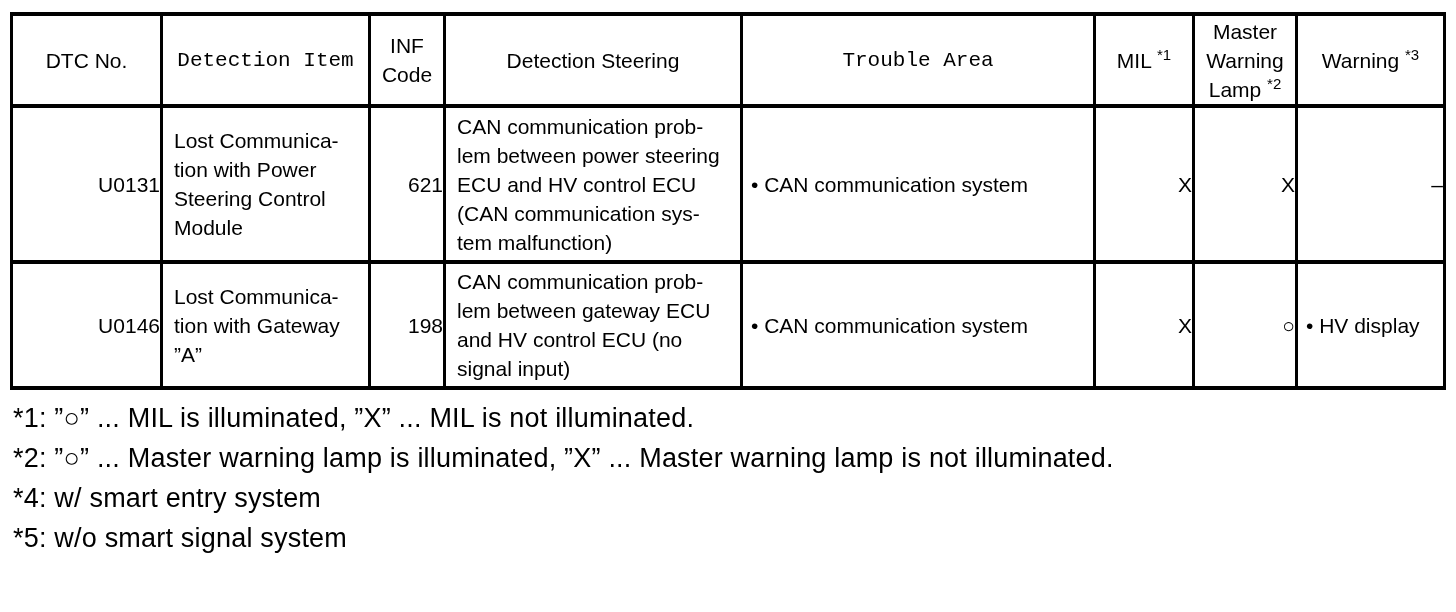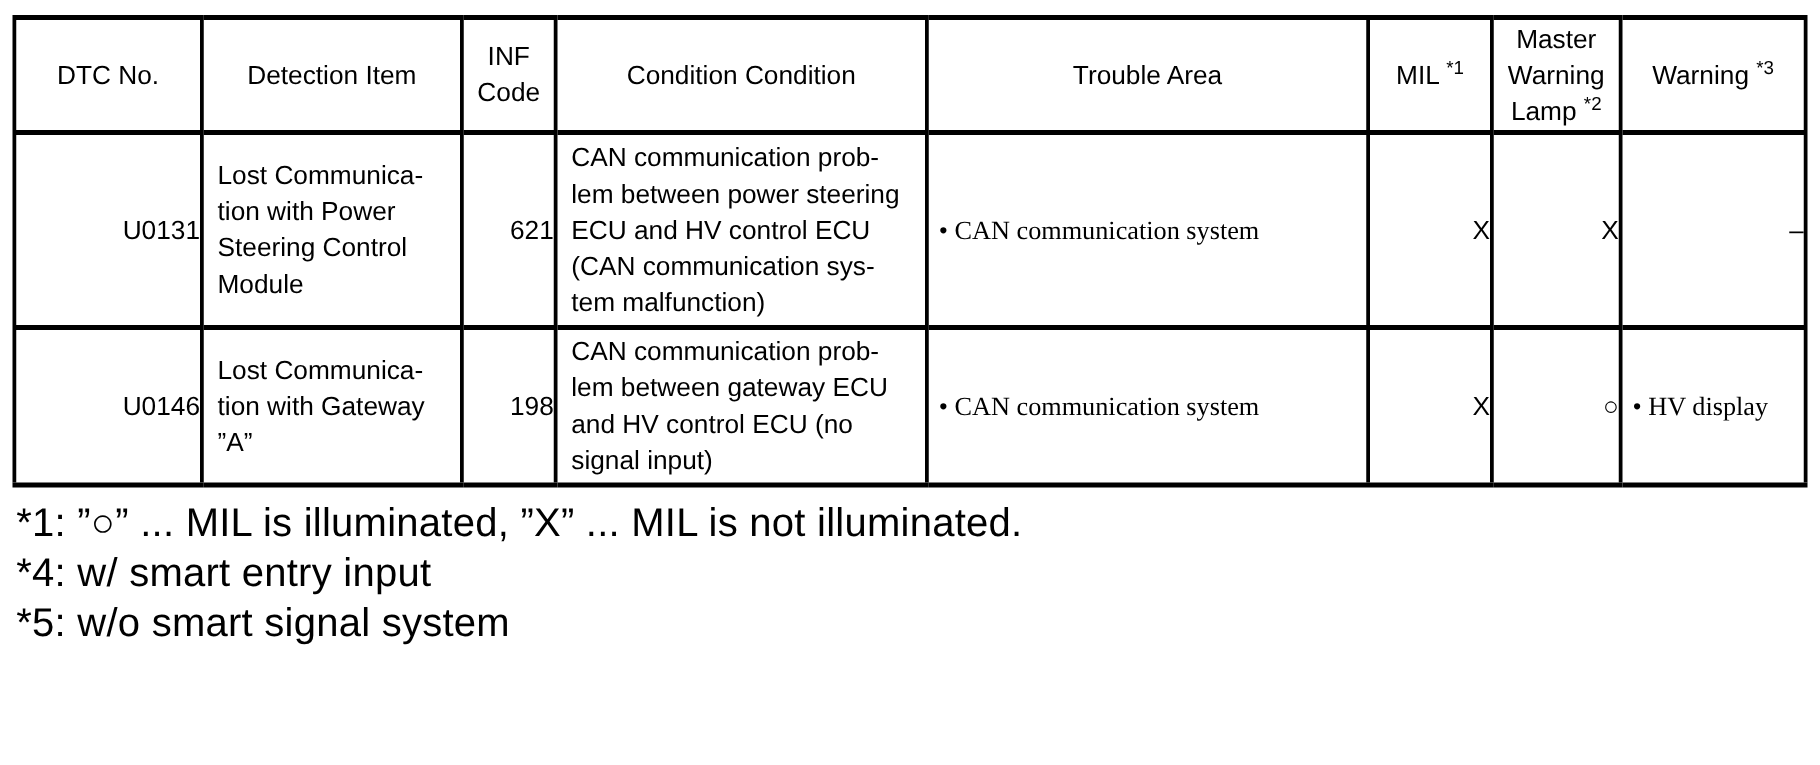--- a/index.html
+++ b/index.html
@@ -33,40 +33,40 @@
     vertical-align: middle;
     padding: 0;
     overflow: hidden;
   }
   tr.hdr    { height: 92px; }
   tr.row-a  { height: 156px; }
   tr.row-b  { height: 126px; }
 
   .hc   { text-align: center; }
   .serif {
-    font-family: Liberation Sans, sans-serif;
+    font-family: Liberation Mono, monospace;
     font-size: 22px;
   }
   .pre  { white-space: pre-line; }
   .left {
     text-align: left;
     padding-left: 11px !important;
     padding-right: 6px !important;
   }
-  .ta   { padding-left: 8px !important; padding-right: 4px !important; font-family: Liberation Serif, serif; }
+  .ta   { padding-left: 8px !important; padding-right: 4px !important; }
   .center { text-align: right; }
   .circle { font-size: 26px; line-height: 26px; }
   sup {
     font-size: 15px;
     line-height: 0;
   }
   .footnotes {
     margin-top: 8px;
     padding-left: 3px;
-    font-size: 32px;
+    font-size: 27px;
     line-height: 40px;
     letter-spacing: 0.2px;
   }
 </style>
 </head>
 <body>
 
 <div class="page">
 
   <table class="dtc">
@@ -80,21 +80,21 @@
       <col style="width:103px">
       <col style="width:148px">
     </colgroup>
 
     <tbody>
         <tr class="hdr">
       <td class="hc">DTC No.</td>
       <td class="hc serif">Detection Item</td>
       <td class="hc pre">INF
 Code</td>
-      <td class="hc">Condition Condition</td>
+      <td class="hc">Detection Steering</td>
       <td class="hc serif">Trouble Area</td>
       <td class="hc"><span>MIL</span> <sup>*1</sup></td>
       <td class="hc"><span>Master Warning Lamp</span> <sup>*2</sup></td>
       <td class="hc"><span>Warning</span> <sup>*3</sup></td>
     </tr>
 
     <tr class="row-a">
       <td class="center">U0131</td>
       <td class="left pre">Lost Communica-
 tion with Power
@@ -125,17 +125,18 @@
       <td class="ta">• CAN communication system</td>
       <td class="center">X</td>
       <td class="center circle">○</td>
       <td class="ta">• HV display</td>
     </tr>
   </tbody>
     </table>
 
   <div class="footnotes">
     <div class="fn">*1: ”○” ... MIL is illuminated, ”X” ... MIL is not illuminated.</div>
-    <div class="fn">*4: w/ smart entry input</div>
+    <div class="fn">*2: ”○” ... Master warning lamp is illuminated, ”X” ... Master warning lamp is not illuminated.</div>
+    <div class="fn">*4: w/ smart entry system</div>
     <div class="fn">*5: w/o smart signal system</div>
   </div>
 
 </div>
 
 </body></html>

